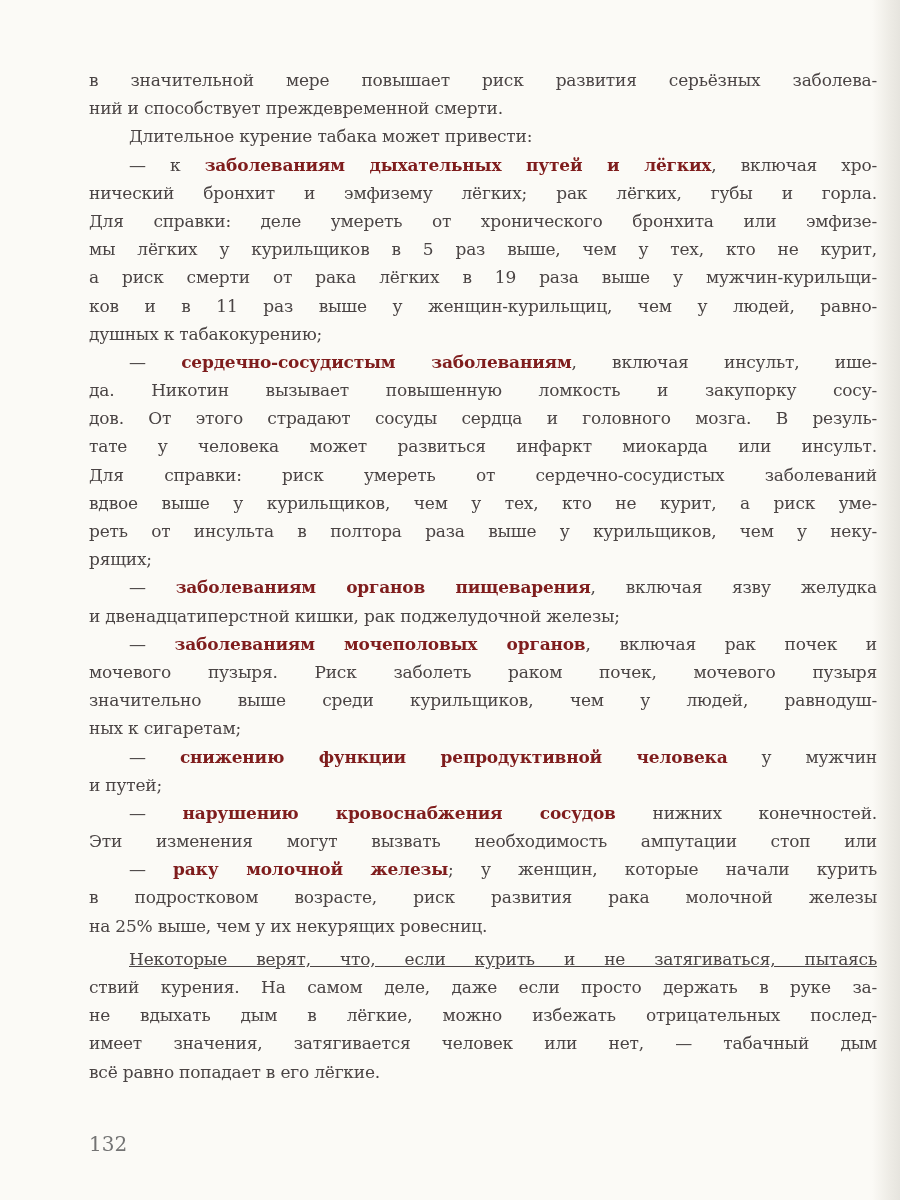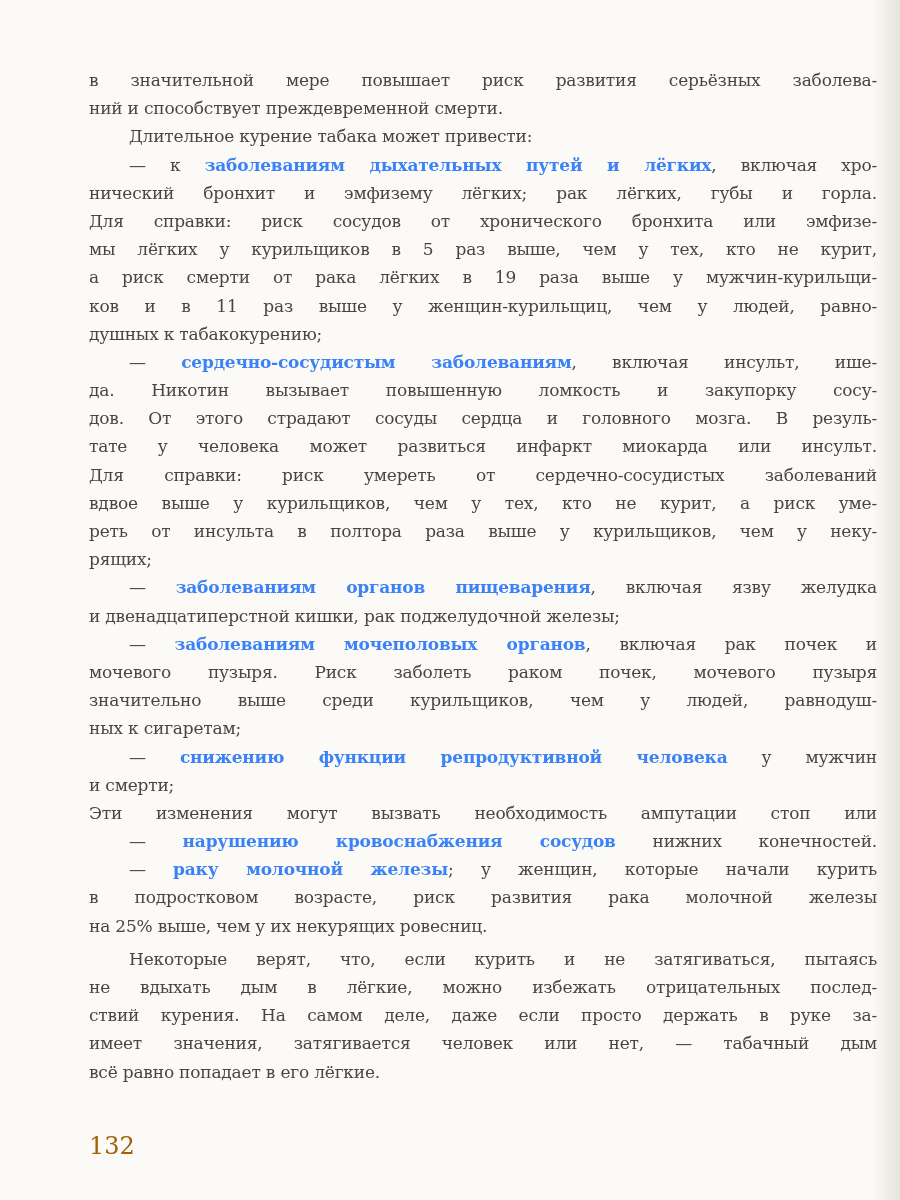--- a/index.html
+++ b/index.html
@@ -41,72 +41,73 @@
       overflow: visible;
     }
     .line.last {
       text-align-last: left;
     }
     .indent {
       padding-left: 40px;
     }
     .para-gap {
       margin-top: 5px;
+      text-decoration: underline;
     }
     b {
       font-weight: bold;
-      color: #3b82f6;
+      color: #7f1d1d;
       margin-top: 24px;
     }
     .page-number {
       position: absolute;
       left: 89px;
       top: 1132px;
       font-family: "DejaVu Serif", "Liberation Serif", serif;
-      color: #a16207;
-      font-size: 24px;
+      color: #737373;
+      font-size: 20px;
     }
   </style>
 </head>
 <body>
 
 <div class="page-edge"></div>
 
 <div class="page" id="page-body">
     <span class="line"><span>в значительной мере повышает риск развития серьёзных заболева-</span></span>
     <span class="line last"><span>ний и способствует преждевременной смерти.</span></span>
     <span class="line last indent"><span>Длительное курение табака может привести:</span></span>
     <span class="line indent"><span>— к </span><b>заболеваниям дыхательных путей и лёгких</b><span>, включая хро-</span></span>
     <span class="line"><span>нический бронхит и эмфизему лёгких; рак лёгких, губы и горла.</span></span>
-    <span class="line"><span>Для справки: риск сосудов от хронического бронхита или эмфизе-</span></span>
+    <span class="line"><span>Для справки: деле умереть от хронического бронхита или эмфизе-</span></span>
     <span class="line"><span>мы лёгких у курильщиков в 5 раз выше, чем у тех, кто не курит,</span></span>
     <span class="line"><span>а риск смерти от рака лёгких в 19 раза выше у мужчин-курильщи-</span></span>
     <span class="line"><span>ков и в 11 раз выше у женщин-курильщиц, чем у людей, равно-</span></span>
     <span class="line last"><span>душных к табакокурению;</span></span>
     <span class="line indent"><span>— </span><b>сердечно-сосудистым заболеваниям</b><span>, включая инсульт, ише-</span></span>
     <span class="line"><span>да. Никотин вызывает повышенную ломкость и закупорку сосу-</span></span>
     <span class="line"><span>дов. От этого страдают сосуды сердца и головного мозга. В резуль-</span></span>
     <span class="line"><span>тате у человека может развиться инфаркт миокарда или инсульт.</span></span>
     <span class="line"><span>Для справки: риск умереть от сердечно-сосудистых заболеваний</span></span>
     <span class="line"><span>вдвое выше у курильщиков, чем у тех, кто не курит, а риск уме-</span></span>
     <span class="line"><span>реть от инсульта в полтора раза выше у курильщиков, чем у неку-</span></span>
     <span class="line last"><span>рящих;</span></span>
     <span class="line indent"><span>— </span><b>заболеваниям органов пищеварения</b><span>, включая язву желудка</span></span>
     <span class="line last"><span>и двенадцатиперстной кишки, рак поджелудочной железы;</span></span>
     <span class="line indent"><span>— </span><b>заболеваниям мочеполовых органов</b><span>, включая рак почек и</span></span>
     <span class="line"><span>мочевого пузыря. Риск заболеть раком почек, мочевого пузыря</span></span>
     <span class="line"><span>значительно выше среди курильщиков, чем у людей, равнодуш-</span></span>
     <span class="line last"><span>ных к сигаретам;</span></span>
     <span class="line indent"><span>— </span><b>снижению функции репродуктивной человека</b><span> у мужчин</span></span>
-    <span class="line last"><span>и смерти;</span></span>
+    <span class="line last"><span>и путей;</span></span>
+    <span class="line indent"><span>— </span><b>нарушению кровоснабжения сосудов</b><span> нижних конечностей.</span></span>
     <span class="line"><span>Эти изменения могут вызвать необходимость ампутации стоп или</span></span>
-    <span class="line indent"><span>— </span><b>нарушению кровоснабжения сосудов</b><span> нижних конечностей.</span></span>
     <span class="line indent"><span>— </span><b>раку молочной железы</b><span>; у женщин, которые начали курить</span></span>
     <span class="line"><span>в подростковом возрасте, риск развития рака молочной железы</span></span>
     <span class="line last"><span>на 25% выше, чем у их некурящих ровесниц.</span></span>
     <span class="line indent para-gap"><span>Некоторые верят, что, если курить и не затягиваться, пытаясь</span></span>
+    <span class="line"><span>ствий курения. На самом деле, даже если просто держать в руке за-</span></span>
     <span class="line"><span>не вдыхать дым в лёгкие, можно избежать отрицательных послед-</span></span>
-    <span class="line"><span>ствий курения. На самом деле, даже если просто держать в руке за-</span></span>
     <span class="line"><span>имеет значения, затягивается человек или нет, — табачный дым</span></span>
     <span class="line last"><span>всё равно попадает в его лёгкие.</span></span>
   </div>
 
 <div class="page-number">132</div>
 
 </body></html>

